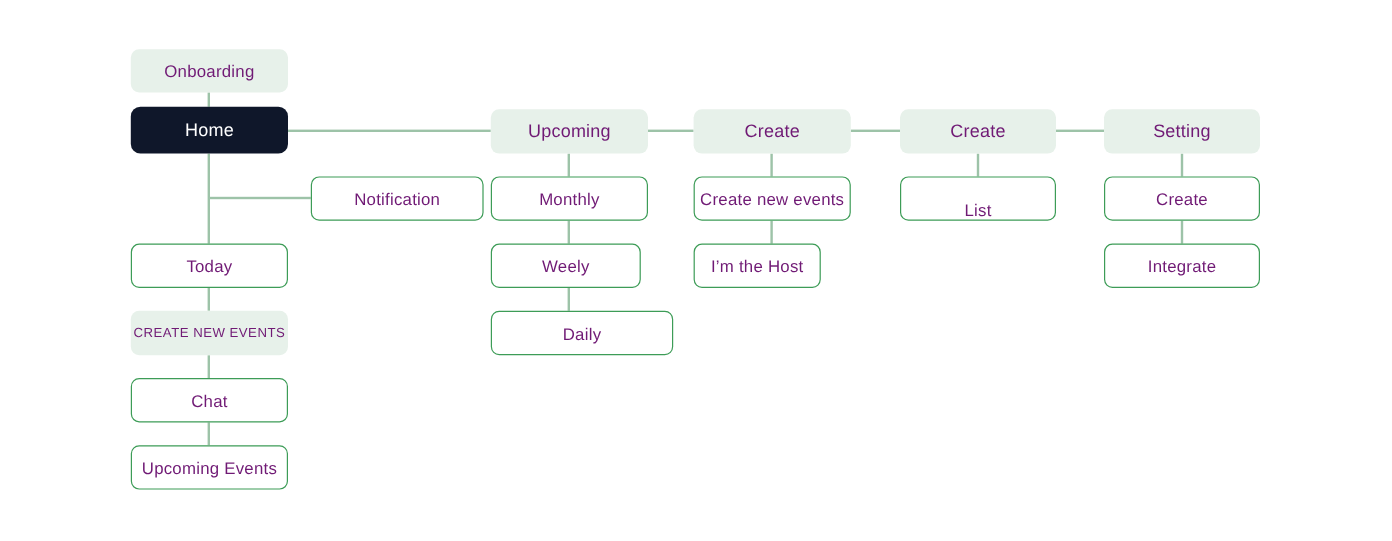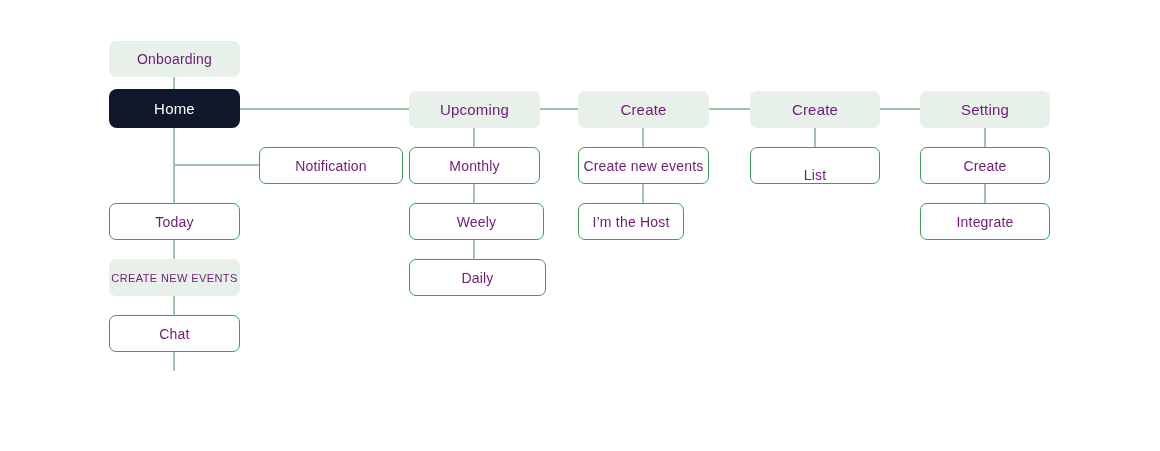--- a/index.html
+++ b/index.html
@@ -46,22 +46,22 @@
   
   .n-onboarding      { left: 109px; top: 41px;  width: 131px; height: 36px; }
   .n-home            { left: 109px; top: 89px;  width: 131px; height: 39px; }
   .n-notification    { left: 259px; top: 147px; width: 144px; height: 37px; }
   .n-today           { left: 109px; top: 203px; width: 131px; height: 37px; justify-content: center; }
   .n-create-new-cta  { left: 109px; top: 259px; width: 131px; height: 37px; }
   .n-chat            { left: 109px; top: 315px; width: 131px; height: 37px; }
   .n-upcoming        { left: 109px; top: 371px; width: 131px; height: 37px; }
   .n-calendar        { left: 409px; top: 91px;  width: 131px; height: 37px; }
   .n-monthly         { left: 409px; top: 147px; width: 131px; height: 37px; }
-  .n-weely           { left: 409px; top: 203px; width: 135px; height: 37px; }
-  .n-daily           { left: 409px; top: 259px; width: 137px; height: 37px; }
+  .n-weely           { left: 409px; top: 203px; width: 125px; height: 37px; }
+  .n-daily           { left: 409px; top: 259px; width: 152px; height: 37px; }
   .n-create          { left: 578px; top: 91px;  width: 131px; height: 37px; }
   .n-create-new      { left: 578px; top: 147px; width: 131px; height: 37px; }
   .n-host            { left: 578px; top: 203px; width: 106px; height: 37px; }
   .n-upnext          { left: 750px; top: 91px;  width: 130px; height: 37px; }
   .n-list            { left: 750px; top: 147px; width: 130px; height: 37px; align-items: flex-end; }
   .n-setting         { left: 920px; top: 91px;  width: 130px; height: 37px; }
   .n-profile         { left: 920px; top: 147px; width: 130px; height: 37px; }
   .n-integrate       { left: 920px; top: 203px; width: 130px; height: 37px; }
 
   
@@ -125,20 +125,23 @@
   </div>
 
   <div class="node filled-light cta-node n-create-new-cta">
     <span>CREATE NEW EVENTS</span>
   </div>
 
   <div class="node outlined n-chat">
     <span>Chat</span>
   </div>
 
+  <div class="node outlined n-upcoming">
+    <span>Upcoming Events</span>
+  </div>
 
   <div class="node filled-light header-node n-calendar">
     <span>Upcoming</span>
   </div>
 
   <div class="node outlined n-monthly">
     <span>Monthly</span>
   </div>
 
   <div class="node outlined n-weely">

